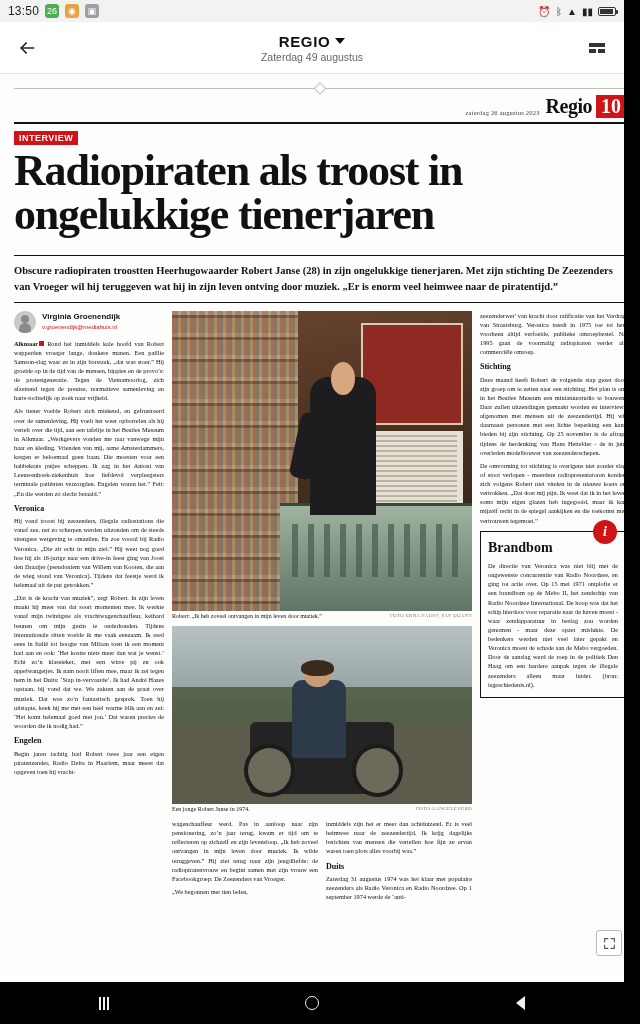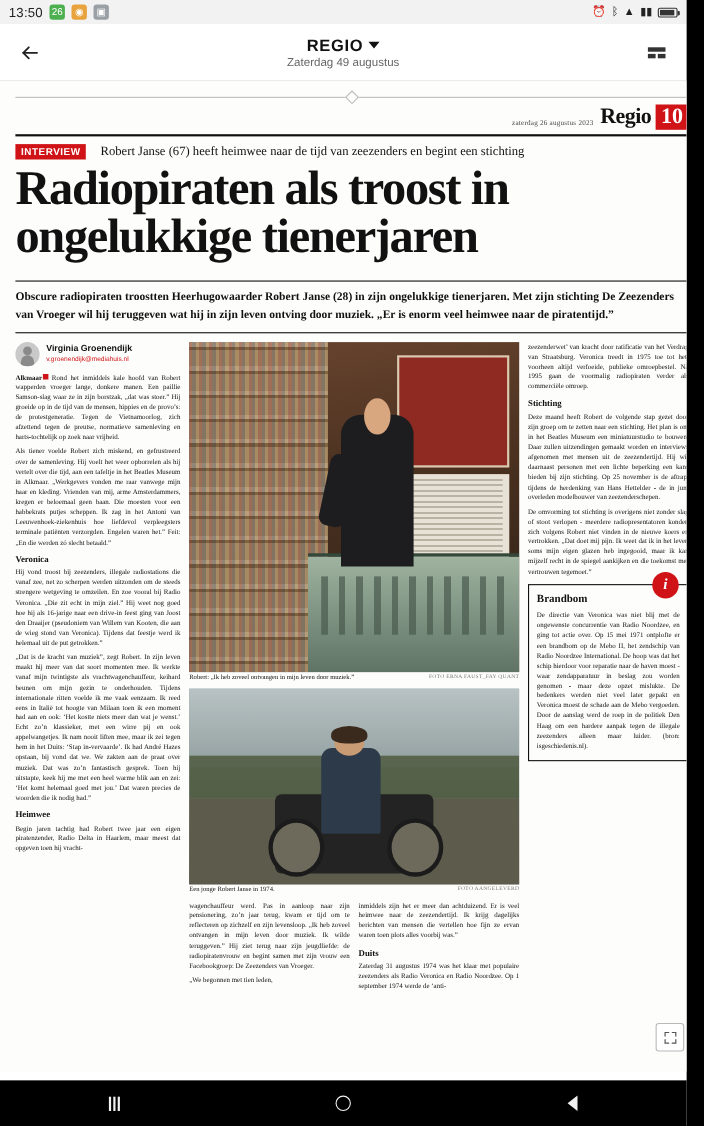--- a/index.html
+++ b/index.html
@@ -88,21 +88,21 @@
   }
   .masthead-date { font-size: 6.5px; color: #444; letter-spacing: .2px; text-align: right; line-height: 1.1; margin-bottom: 2px;}
   .masthead-logo { display: flex; align-items: center; gap: 4px; }
   .masthead-word { font-size: 20px; font-weight: bold; font-family: "Liberation Serif", serif; letter-spacing: -.5px; }
   .masthead-num {
     background: #d01317; color: #fff; font-weight: bold; font-size: 20px;
     padding: 0 5px; line-height: 1.15; font-family: "Liberation Serif", serif;
   }
   .rule-thick { border-top: 2px solid #111; margin-bottom: 7px; }
 
-  .kicker-row { display: flex; align-items: center; gap: 13px; margin-bottom: 2px; }
+  .kicker-row { display: flex; align-items: flex-start; gap: 0; margin-bottom: 2px; }
   .kicker {
     background: #d01317; color: #fff; font-family: "Liberation Sans", sans-serif;
     font-weight: bold; font-size: 9px; letter-spacing: .5px; padding: 2px 5px;
   }
   .kicker-text { font-size: 11.5px; font-family: "Liberation Serif", serif; }
 
   .headline {
     font-family: "Liberation Serif", serif; font-weight: bold;
     font-size: 44px; line-height: 1.0; letter-spacing: -1.2px; margin: 4px 0 18px;
   }
@@ -163,21 +163,21 @@
   .col-right { width: 146px; flex: 0 0 146px; font-size: 6.3px; }
 
   .brandbom {
     border: 1px solid #111; padding: 6px 7px 8px; margin-top: 6px; position: relative;
   }
   .bb-i {
     position: absolute; right: 8px; top: -12px; width: 24px; height: 24px; border-radius: 50%;
     background: #d01317; color: #fff; display: flex; align-items: center; justify-content: center;
     font-family: "Liberation Serif", serif; font-style: italic; font-weight: bold; font-size: 14px;
   }
-  .bb-title { font-weight: bold; font-size: 10px; margin-bottom: 3px; }
+  .bb-title { font-weight: bold; font-size: 14px; margin-bottom: 3px; }
 
   .fullscreen-btn {
     position: absolute; right: 18px; bottom: 18px; width: 26px; height: 26px;
     border: 1px solid #b9b9b9; background: #fff; border-radius: 3px;
     display: flex; align-items: center; justify-content: center; color: #555; font-size: 12px;
   }
 
   
   .navbar {
     height: 42px; background: #000; display: flex; align-items: center;
@@ -247,21 +247,20 @@
         <div class="masthead-date">zaterdag 26 augustus 2023</div>
         <div class="masthead-logo">
           <span class="masthead-word">Regio</span>
           <span class="masthead-num">10</span>
         </div>
       </div>
       <div class="rule-thick"></div>
 
       <div class="kicker-row">
         <span class="kicker">INTERVIEW</span>
-        <span class="kicker-text">Robert Janse (67) heeft heimwee naar de tijd van zeezenders en begint een stichting</span>
       </div>
 
       <div class="headline">Radiopiraten als troost in ongelukkige tienerjaren</div>
 
       <div class="standfirst">Obscure radiopiraten troostten Heerhugowaarder Robert Janse (28) in zijn ongelukkige tienerjaren. Met zijn stichting De Zeezenders van Vroeger wil hij teruggeven wat hij in zijn leven ontving door muziek. „Er is enorm veel heimwee naar de piratentijd.”</div>
 
       <div class="layout-main">
 
         <div class="col-left col">
           <div class="byline">
@@ -272,21 +271,21 @@
             </div>
           </div>
 
           <p>
             <b class="dropcapword">Alkmaar</b><span class="redsq"></span><span>Rond het inmiddels kale hoofd van Robert wapperden vroeger lange, donkere manen. Een paillie Samson-slag waar ze in zijn borstzak, „dat was stoer.” Hij groeide op in de tijd van de mensen, hippies en de provo’s: de protestgeneratie. Tegen de Vietnamoorlog, zich afzettend tegen de preutse, normatieve samenleving en harts-tochtelijk op zoek naar vrijheid.</span>
           </p>
           <p>Als tiener voelde Robert zich miskend, en gefrustreerd over de samenleving. Hij voelt het weer opborrelen als hij vertelt over die tijd, aan een tafeltje in het Beatles Museum in Alkmaar. „Werkgevers vonden me raar vanwege mijn haar en kleding. Vrienden van mij, arme Amsterdammers, kregen er beloemaal geen baan. Die moesten voor een habbekrats putjes scheppen. Ik zag in het Antoni van Leeuwenhoek-ziekenhuis hoe liefdevol verpleegsters terminale patiënten verzorgden. Engelen waren het.” Feit: „En die werden zó slecht betaald.”</p>
           <h4>Veronica</h4>
           <p>Hij vond troost bij zeezenders, illegale radiostations die vanaf zee, net zo scherpen werden uitzonden om de steeds strengere wetgeving te omzeilen. En zoe vooral bij Radio Veronica. „Die zit echt in mijn ziel.” Hij weet nog goed hoe hij als 16-jarige naar een drive-in feest ging van Joost den Draaijer (pseudoniem van Willem van Kooten, die aan de wieg stond van Veronica). Tijdens dat feestje werd ik helemaal uit de put getrokken.”</p>
           <p>„Dat is de kracht van muziek”, zegt Robert. In zijn leven maakt hij meer van dat soort momenten mee. Ik werkte vanaf mijn twintigste als vrachtwagenchauffeur, keihard beunen om mijn gezin te onderhouden. Tijdens internationale ritten voelde ik me vaak eenzaam. Ik reed eens in Italië tot hoogte van Milaan toen ik een moment had aan en ook: ‘Het kostte niets meer dan wat je wenst.’ Echt zo’n klassieker, met een wirre pij en ook appelwangetjes. Ik nam nooit liften mee, maar ik zei tegen hem in het Duits: ‘Stap in-vervaarde’. Ik had André Hazes opstaan, bij vond dat we. We zakten aan de praat over muziek. Dat was zo’n fantastisch gesprek. Toen hij uitstapte, keek hij me met een heel warme blik aan en zei: ‘Het komt helemaal goed met jou.’ Dat waren precies de woorden die ik nodig had.”</p>
-          <h4>Heimwee</h4>
+          <h4>Engelen</h4>
           <p>Begin jaren tachtig had Robert twee jaar een eigen piratenzender, Radio Delta in Haarlem, maar meest dat opgeven toen hij vracht-</p>
         </div>
 
         <div class="col-mid col">
           <div class="photo photo1">
             <span class="p1-shelf"></span>
             <span class="p1-poster"></span>
             <span class="p1-poster2"></span>
             <span class="p1-console"></span>
             <span class="p1-arm"></span>

